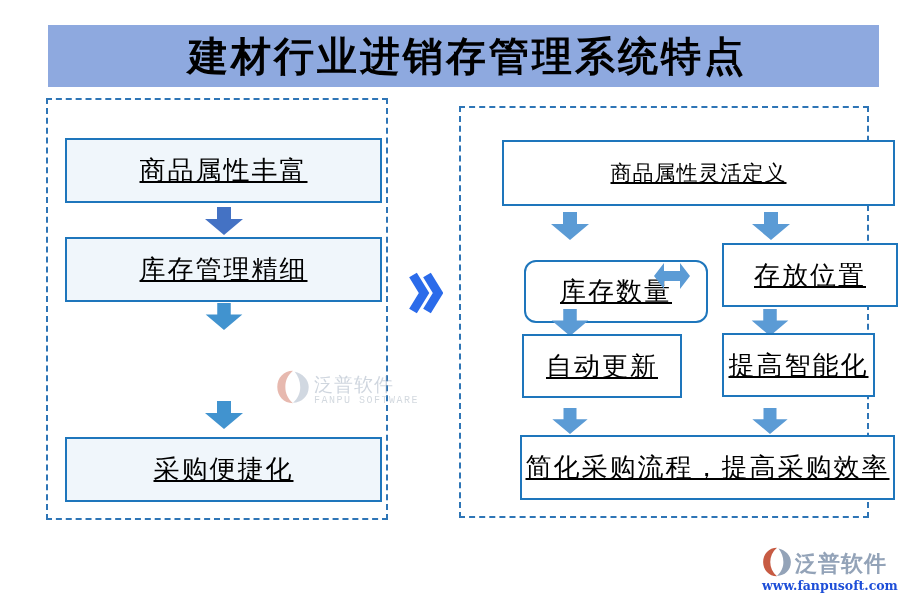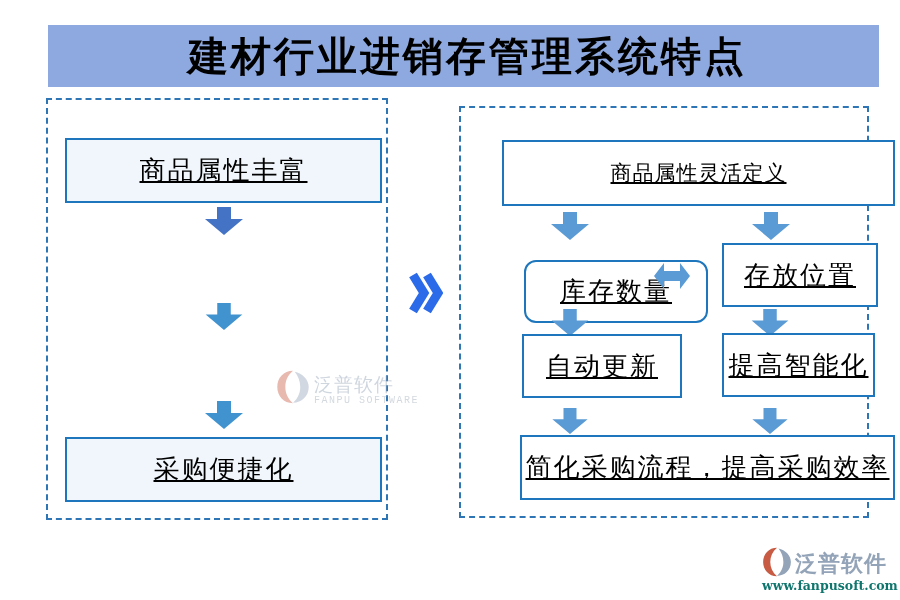--- a/index.html
+++ b/index.html
@@ -27,21 +27,21 @@
   }
   .box.light { background:#F0F6FB; }
   .box.white { background:#FFFFFF;margin-left:32px; }
 
   .lbox { left:65px; width:317px; height:65px; }
   .lbox.b1 { top:138px; } .lbox.b2 { top:237px; }
   .lbox.b3 { top:330px; } .lbox.b4 { top:437px; }
 
   .rtop    { left:470px; top:140px; width:393px; height:66px; font-size:21px; letter-spacing:1px; }
   .r1a     { left:492px; top:260px; width:184px; height:63px;border-radius:12px; }
-  .r1b     { left:690px; top:243px; width:156px; height:64px; }
+  .r1b     { left:690px; top:243px; width:176px; height:64px; }
   .r2a     { left:490px; top:334px; width:160px; height:64px; }
   .r2b     { left:690px; top:333px; width:153px; height:64px; }
   .rbottom { left:488px; top:435px; width:375px; height:65px; }
 
   .arrow { position:absolute; line-height:0; }
 
   .chevron { position:absolute; left:409px; top:271px; line-height:0; }
 
   .wm-mid {
     position:absolute; left:276px; top:370px; z-index:5; opacity:0.42;
@@ -49,40 +49,43 @@
   }
   .wm-mid .wm-name { font-size:19px; color:#8E9EB3; letter-spacing:1px; line-height:22px; }
   .wm-mid .wm-sub  { font-size:10px;  color:#97A5B4; letter-spacing:1.5px;
                      font-family:Liberation Mono, monospace; }
 
   .logo {
     position:absolute; left:762px; top:547px; width:130px;
   }
   .logo .logo-row { display:flex; align-items:center; gap:3px; }
   .logo .logo-name { font-size:22px; font-weight:600; color:#93A3B8; letter-spacing:1px; }
-  .logo .logo-url  { font-size:12.5px; font-weight:700; color:#0f766e; text-align:left; margin-top:-3px; }
+  .logo .logo-url  { font-size:12.5px; font-weight:700; color:#1d4ed8; text-align:left; margin-top:-3px; }
 </style>
 </head>
 <body>
 
 <div class="stage">
 
   <div class="title-bar">
     <span>建材行业进销存管理系统特点</span>
   </div>
 
   <div class="panel left"></div>
 
   <div class="box light lbox b1">
     <span>商品属性丰富</span>
   </div>
   <div class="arrow" style="left:205px; top:207px;">
     <svg width="38" height="28" viewBox="0 0 38 28">
         <path d="M12 0 H26 V12 H38 L19 28 L0 12 H12 Z" fill="#4472C4"></path>
       </svg>
+  </div>
+  <div class="box light lbox b2">
+    <span>库存管理精细</span>
   </div>
   <div class="arrow" style="left:205px; top:303px;">
     <svg width="38" height="27" viewBox="0 0 38 28">
         <path d="M12 0 H26 V12 H38 L19 28 L0 12 H12 Z" fill="#4193CF"></path>
       </svg>
   </div>
   <div class="arrow" style="left:205px; top:401px;">
     <svg width="38" height="28" viewBox="0 0 38 28">
         <path d="M12 0 H26 V12 H38 L19 28 L0 12 H12 Z" fill="#4193CF"></path>
       </svg>

